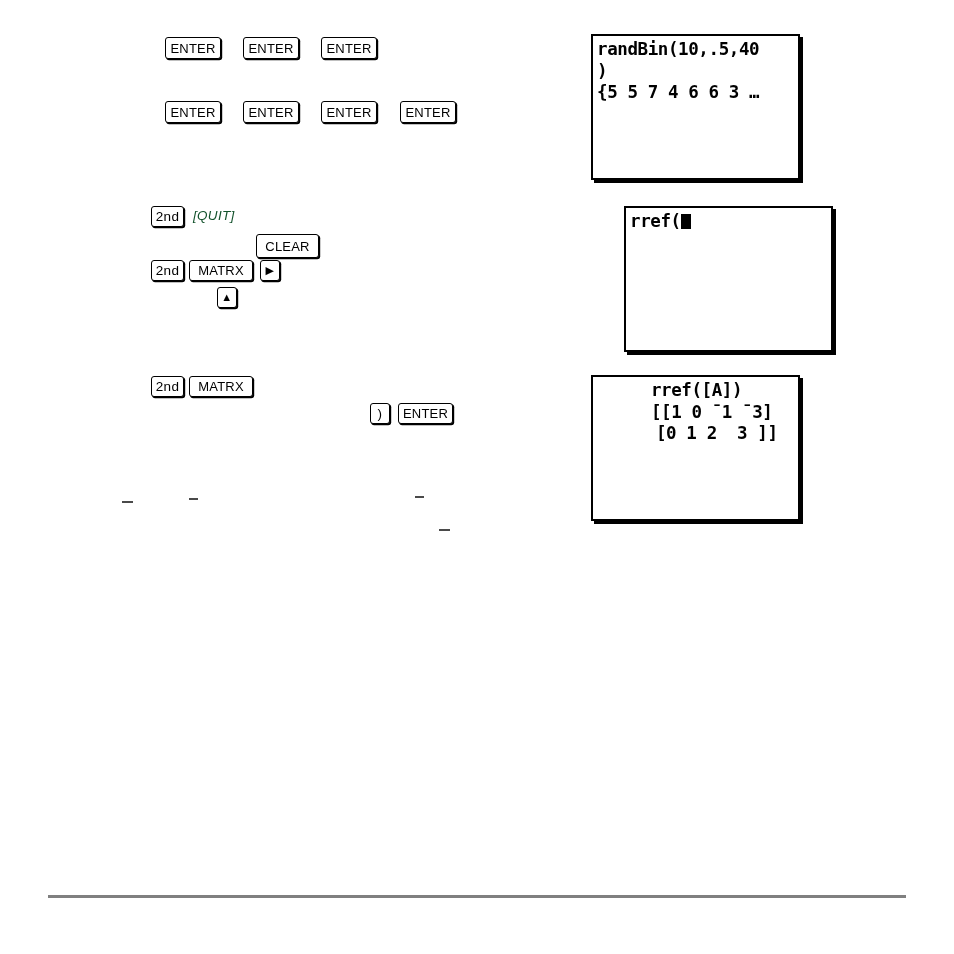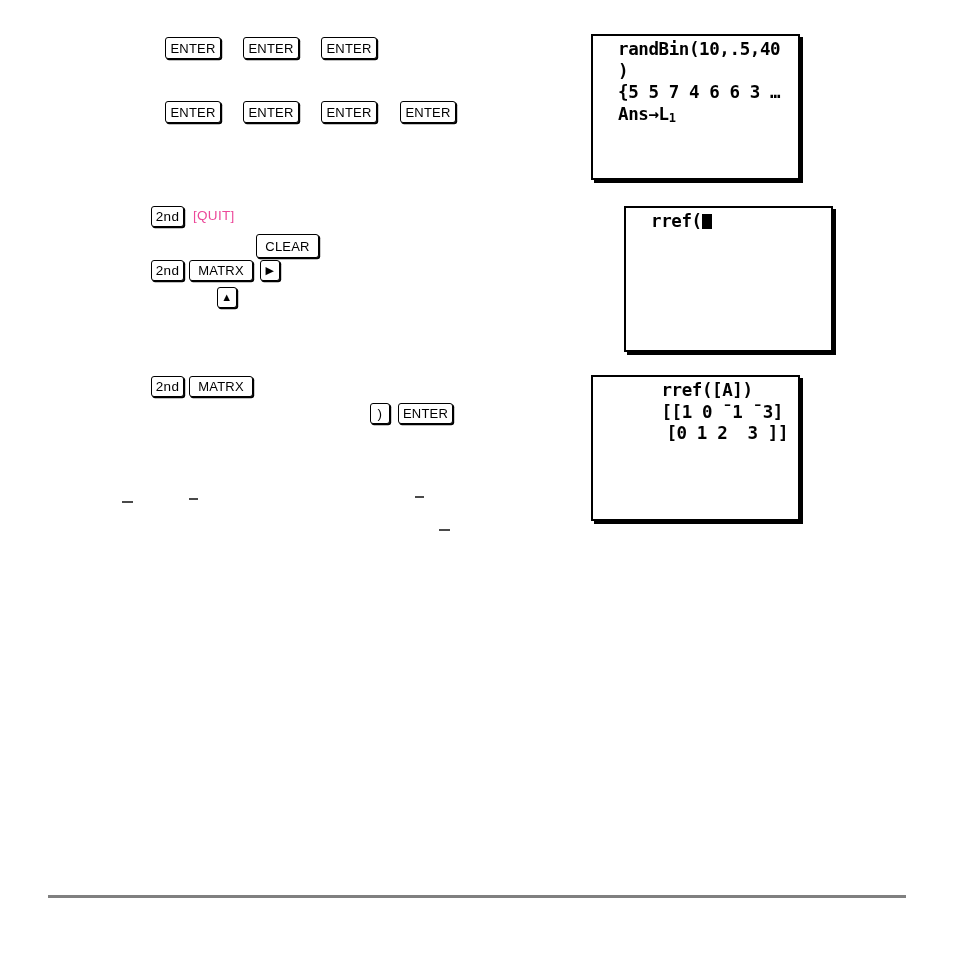--- a/index.html
+++ b/index.html
@@ -48,44 +48,44 @@
     font-size: 11px;
     box-shadow: 1.2px 1.2px 0 0 #000000;
   }
 
   
   .keylabel {
     position: absolute;
     font-family: "Liberation Sans", sans-serif;
     font-size: 13.5px;
     line-height: 1;
-    color: #ec4899;
+    color: #14532d;
     white-space: nowrap;
     letter-spacing: 0.3px;
+    font-style: italic;
   }
 
   
   .screen {
     position: absolute;
     box-sizing: border-box;
     background: #ffffff;
     border: 2.6px solid #000000;
     box-shadow: 3px 3px 0 0 #000000;
     padding: 3px 2px 2px 4px;
     overflow: hidden;
   }
   .screen-line {
     font-family: "DejaVu Sans Mono", monospace;
     font-size: 17.5px;
     line-height: 21.5px;
     color: #000000;
     white-space: pre;
     letter-spacing: -0.4px;
     font-weight: 700;
-    margin-left: 21px;
   }
   .screen-line .sub {
     font-size: 12px;
     vertical-align: -2px;
   }
   .cursor-block {
     display: inline-block;
     width: 10px;
     height: 15px;
     background: #000000;
@@ -128,21 +128,20 @@
       <div class="key" style="left: 151px; top: 376px; width: 33px; height: 21px;">2nd</div>
       <div class="key small" style="left: 189px; top: 376px; width: 64px; height: 21px;">MATRX</div>
       <div class="key" style="left: 370px; top: 403px; width: 20px; height: 21px;">)</div>
       <div class="key small" style="left: 398px; top: 403px; width: 55px; height: 21px;">ENTER</div>
     </div>
   <div id="screens-root">
       <div class="screen" style="left: 591px; top: 34px; width: 209px; height: 146px;">
         <div class="screen-line"><span>randBin(10,.5,40</span></div>
         <div class="screen-line"><span>)</span></div>
         <div class="screen-line"><span>{5 5 7 4 6 6 3 …</span></div>
-        <div class="screen-line"><span>Ans→L</span><span class="sub">1</span></div>
       </div>
       <div class="screen" style="left: 624px; top: 206px; width: 209px; height: 146px;">
         <div class="screen-line"><span>rref(</span><span class="cursor-block"></span></div>
       </div>
       <div class="screen" style="left: 591px; top: 375px; width: 209px; height: 146px; text-align: center;">
         <div class="screen-line"><span>rref([A])</span></div>
         <div class="screen-line"><span>   [[1 0 ¯1 ¯3]</span></div>
         <div class="screen-line"><span>    [0 1 2  3 ]]</span></div>
       </div>
     </div>

